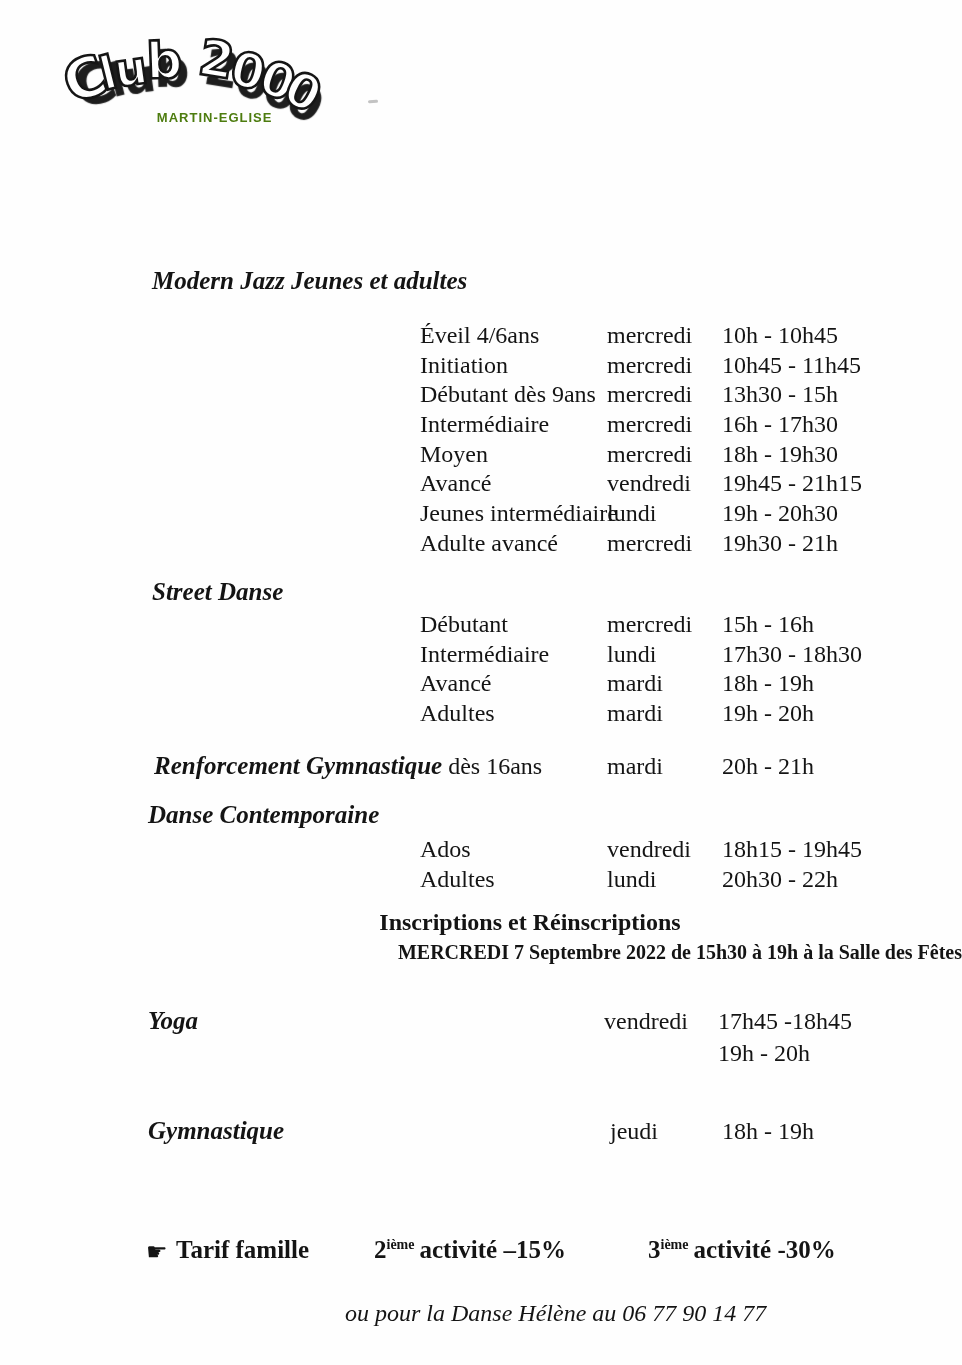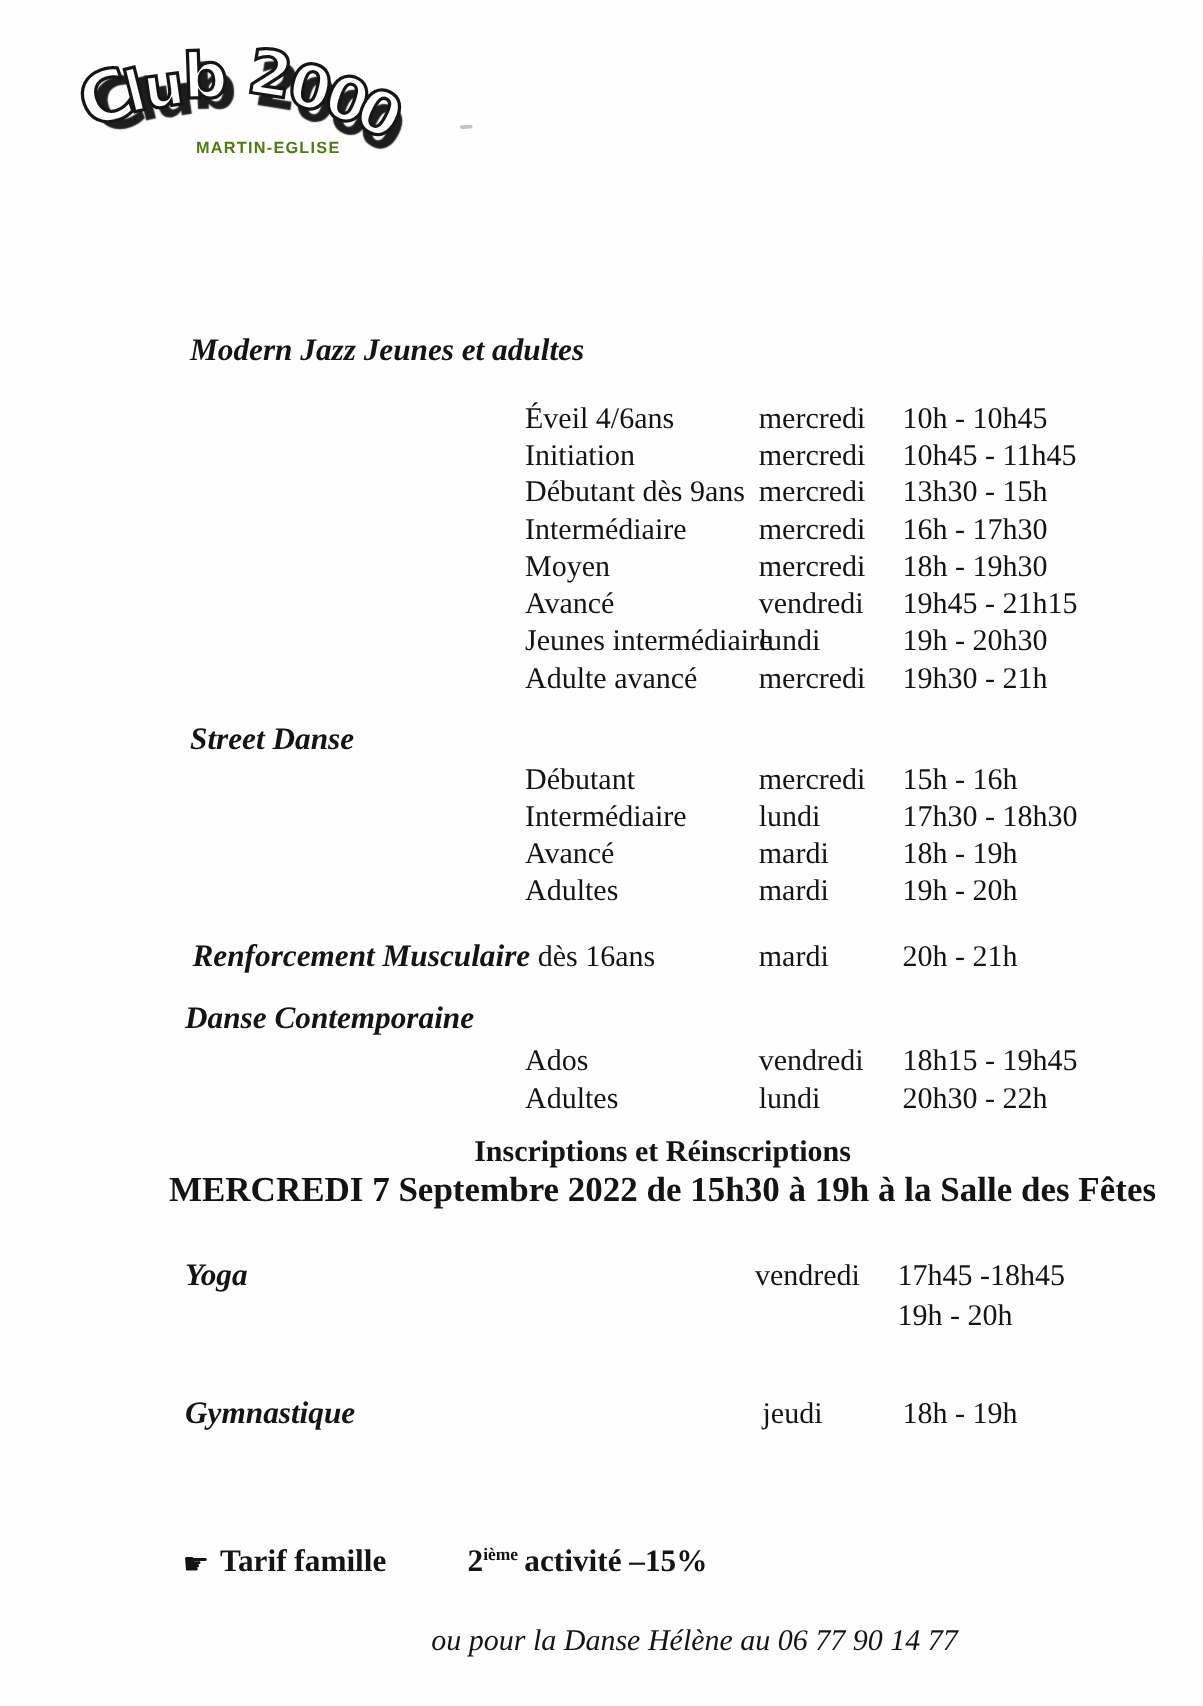--- a/index.html
+++ b/index.html
@@ -57,21 +57,21 @@
   .c-day {position:absolute;left:607px;}
   .c-time{position:absolute;left:722px;font-family:Liberation Serif, serif;}
   .inline-line{position:absolute;left:0;right:0;height:30px;font-size:24px;line-height:28px;white-space:nowrap;}
   .inline-line .head{position:absolute;left:154px;font-size:25px;font-weight:bold;font-style:italic;}
   .inline-line .head-suffix{font-weight:normal;font-style:normal;font-size:24px;}
   .head-plain{position:absolute;left:148px;font-size:25px;font-weight:bold;font-style:italic;}
 
   
   .notice{position:absolute;top:907px;left:98px;right:0;text-align:center;font-weight:bold;}
   .notice-l1{font-size:24px;line-height:30px;}
-  .notice-l2{font-size:28px;line-height:31px;}
+  .notice-l2{font-size:20px;line-height:31px;text-align:right;}
 
   
   .tarif-line{position:absolute;top:1235px;left:0;right:0;height:34px;font-weight:bold;font-size:25px;line-height:30px;white-space:nowrap;}
   .hand{position:absolute;left:146px;top:2px;font-size:24px;font-weight:normal;}
   .tarif-label{position:absolute;left:176px;}
   .disc2{position:absolute;left:374px;}
   .disc3{position:absolute;left:648px;}
   .disc-sup{font-size:14px;vertical-align:super;line-height:0;}
   .disc-rest{margin-left:5px;}
   .contact1{position:absolute;top:1269px;left:175px;font-size:24px;font-weight:bold;font-style:italic;white-space:nowrap;}
@@ -161,21 +161,21 @@
       <span class="c-time">18h - 19h</span>
     </div>
     <div class="row">
       <span class="c-act">Adultes</span>
       <span class="c-day">mardi</span>
       <span class="c-time">19h - 20h</span>
     </div>
   </div>
 
   <div class="inline-line" style="top:752px;">
-    <span class="head"><span>Renforcement Musculaire</span><span class="head-suffix"> dès 16ans</span></span>
+    <span class="head"><span>Renforcement Gymnastique</span><span class="head-suffix"> dès 16ans</span></span>
     <span class="c-day">mardi</span>
     <span class="c-time">20h - 21h</span>
   </div>
 
   <div class="sec-heading" style="top:801px;left:148px;">Danse Contemporaine</div>
   <div class="rows" style="top:835px;">
     <div class="row">
       <span class="c-act">Ados</span>
       <span class="c-day">vendredi</span>
       <span class="c-time">18h15 - 19h45</span>
@@ -204,16 +204,17 @@
   <div class="inline-line" style="top:1117px;">
     <span class="head-plain">Gymnastique</span>
     <span class="c-day" style="left:610px;">jeudi</span>
     <span class="c-time">18h - 19h</span>
   </div>
 
   <div class="tarif-line">
     <span class="hand">☛</span>
     <span class="tarif-label">Tarif famille</span>
     <span class="disc2"><span>2</span><span class="disc-sup">ième</span><span class="disc-rest">activité –15%</span></span>
+    <span class="disc3"><span>3</span><span class="disc-sup">ième</span><span class="disc-rest">activité -30%</span></span>
   </div>
   <div class="contact2">ou pour la Danse Hélène au 06 77 90 14 77</div>
 
 </div>
 
 </body></html>

